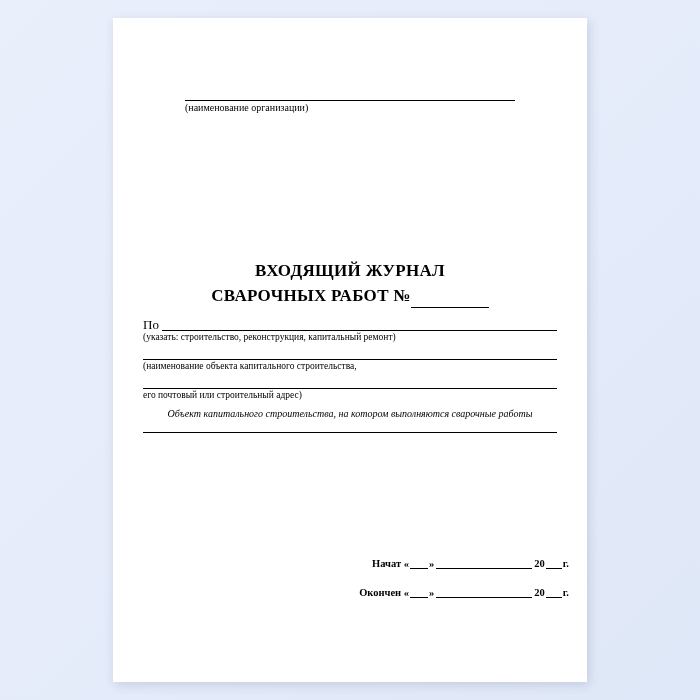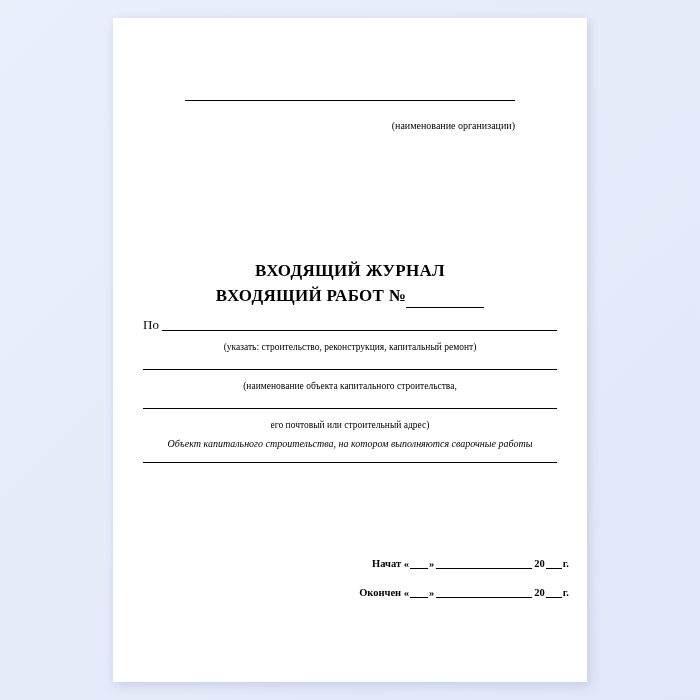--- a/index.html
+++ b/index.html
@@ -46,23 +46,23 @@
     text-align: center;
   }
   .rule {
     border-bottom: 1px solid #000;
     height: 0;
     width: 100%;
   }
   .caption {
     font-size: 10px;
     line-height: 13px;
-    margin-top: 18px;
-    color: #000;
-    text-align: right;
+    margin-top: 0;
+    color: #000;
+    text-align: left;
   }
 
   
   .title-block {
     position: absolute;
     left: 0;
     top: 240px;
     width: 474px;
     text-align: center;
   }
@@ -105,22 +105,22 @@
     color: #000;
   }
   .row-fill {
     flex: 1 1 auto;
     border-bottom: 1px solid #000;
     height: 11px;
   }
   .row-caption {
     font-size: 9.5px;
     line-height: 12px;
-    text-align: center;
-    margin-top: 10px;
+    text-align: left;
+    margin-top: 0;
     margin-bottom: 5px;
     color: #000;
   }
   .row-static {
     font-size: 10px;
     line-height: 13px;
     text-align: center;
     margin-top: 6px;
     margin-bottom: 1px;
     color: #000;
@@ -183,21 +183,21 @@
     <div class="page-inner">
 
       <div class="org-block">
         <div class="rule"></div>
         <div class="caption">(наименование организации)</div>
       </div>
 
       <div class="title-block">
         <div class="title-line">ВХОДЯЩИЙ ЖУРНАЛ</div>
         <div class="title-line">
-          <span>ВХОДЯЩИЙ РАБОТ №</span><span class="num-underline"></span>
+          <span>СВАРОЧНЫХ РАБОТ №</span><span class="num-underline"></span>
         </div>
       </div>
 
       <div class="fields">
 
         <div class="row">
           <div class="row-line">
             <span class="row-label">По</span>
             <span class="row-fill"></span>
           </div>

